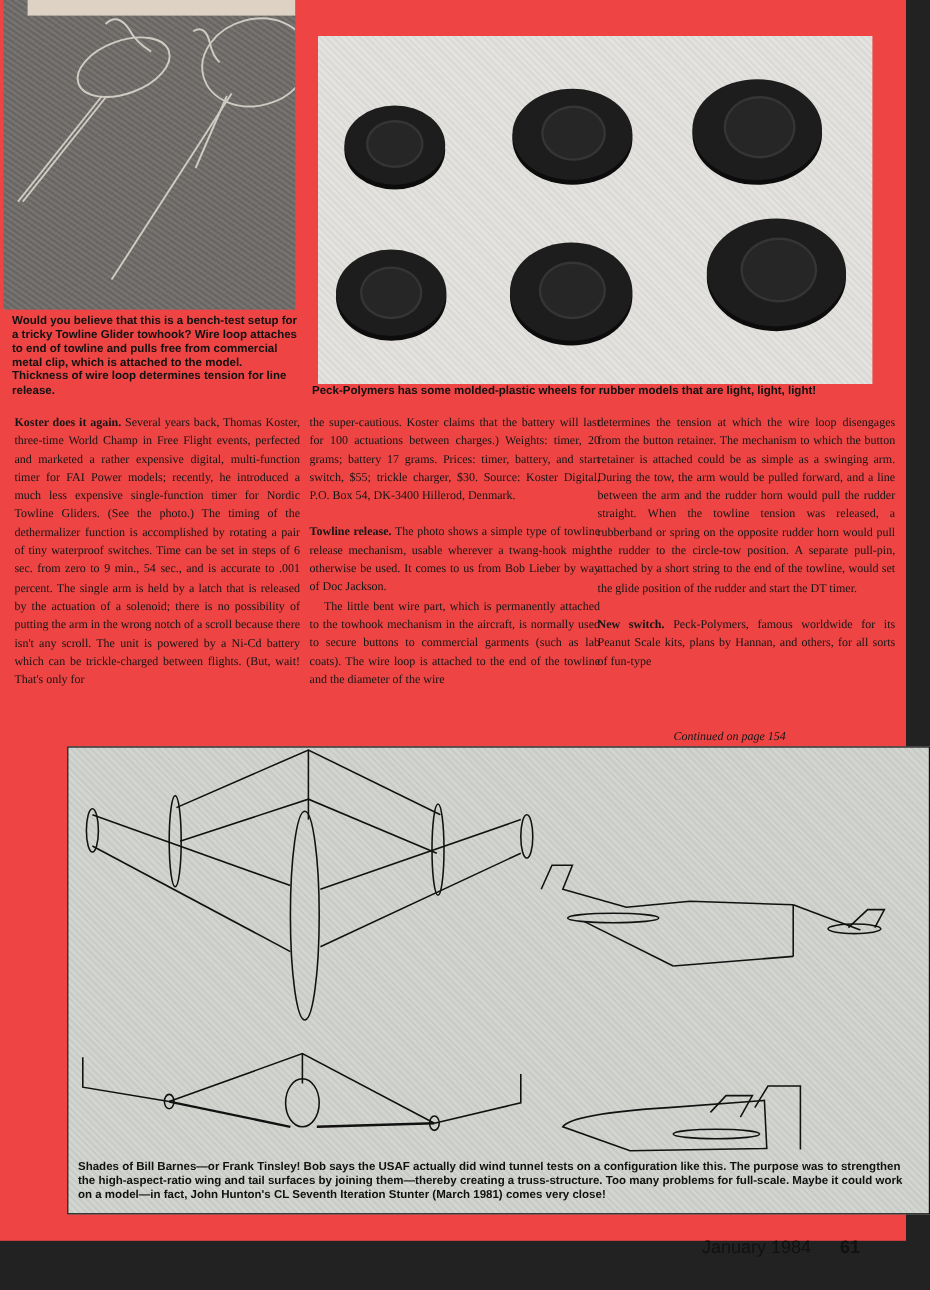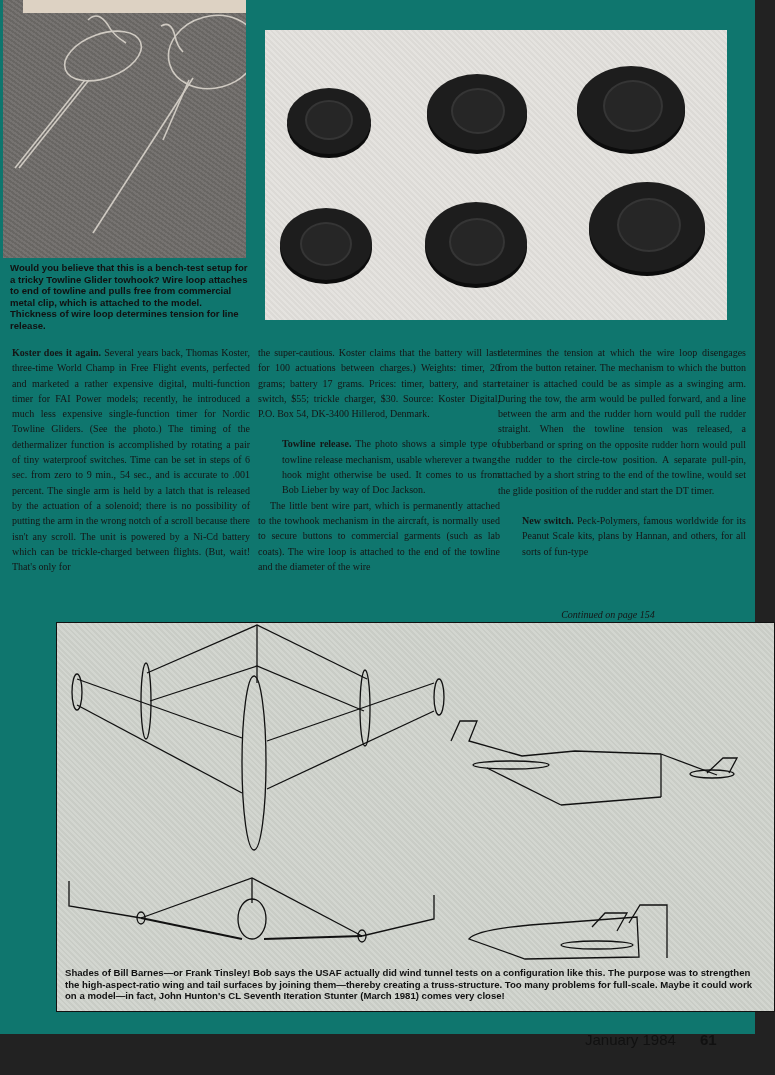--- a/index.html
+++ b/index.html
@@ -1,34 +1,34 @@
 <!DOCTYPE html>
 <html><head>
 <meta charset="utf-8">
 <style>
   html, body { margin:0; padding:0; }
   body { width:775px; height:1075px; background:#222; position:relative; overflow:hidden; font-family:"Liberation Serif", serif; }
-  .page { position:absolute; left:0; top:0; width:755px; height:1034px; background:#0f766e; }
+  .page { position:absolute; left:0; top:0; width:755px; height:1034px; background:#ef4444; }
   .photo-left { position:absolute; left:3px; top:0; width:243px; height:258px; background:#6f6c69; overflow:hidden;
      background-image: repeating-linear-gradient(35deg, rgba(255,255,255,0.05) 0 2px, rgba(0,0,0,0.06) 2px 4px); }
   .photo-left .paper { position:absolute; left:20px; top:0; width:225px; height:13px; background:#ddd2c3; }
   .photo-right { position:absolute; left:265px; top:30px; width:462px; height:290px; background:#e3e1dd;
      background-image: repeating-linear-gradient(45deg, rgba(0,0,0,0.03) 0 2px, rgba(255,255,255,0.06) 2px 4px); }
   .wheel { position:absolute; border-radius:50%; background:#1d1d1d; box-shadow: 0 4px 0 #0c0c0c; }
   .wheel .hub { position:absolute; border-radius:50%; border:2px solid #353535; background:#262626; }
   .cap { position:absolute; font-family:"Liberation Sans", sans-serif; font-weight:bold; font-size:9.6px; line-height:11.5px; color:#111; }
   .cap-left { left:10px; top:262px; width:240px; }
   .cap-right { left:260px; top:320px; width:495px; }
   .col { position:absolute; top:345px; font-size:10px; line-height:15.3px; color:#151515; text-align:justify; }
   .c1 { left:12px; width:238px; }
   .c2 { left:258px; width:242px; }
   .c3 { left:498px; width:248px; }
   .col p { margin:0; }
   .col p.indent { text-indent:12px; }
-  .col p.gap { margin-top:15px;margin-left:24px; }
+  .col p.gap { margin-top:15px; }
   .col b { font-weight:bold; }
   .cont { text-align:center; font-style:italic; display:block; padding-right:28px;margin-top:48px; }
   .drawing { position:absolute; left:14px; top:622px; width:717px; height:388px; border:1.5px solid #111; background:#cfd3cc;
      background-image: repeating-linear-gradient(45deg, rgba(255,255,255,0.08) 0 2px, rgba(0,0,0,0.03) 2px 4px); margin-left: 42px; }
   .drawing svg { position:absolute; left:0; top:0; }
   .dcap { position:absolute; left:8px; top:344px; width:700px; font-family:"Liberation Sans", sans-serif; font-weight:bold; font-size:9.6px; line-height:11.5px; color:#111; }
   .footer { position:absolute; left:585px; top:1031px; font-family:"Liberation Sans", sans-serif; font-size:15px; color:#111; }
   .footer .num { font-weight:bold; margin-left:24px; }
 </style>
 </head>
@@ -66,20 +66,21 @@
     <div class="wheel" style="left:15px;top:178px;width:92px;height:72px;">
         <div class="hub" style="left:20px;top:14px;width:48px;height:40px;"></div>
       </div>
     <div class="wheel" style="left:160px;top:172px;width:102px;height:82px;">
         <div class="hub" style="left:24px;top:16px;width:52px;height:44px;"></div>
       </div>
     <div class="wheel" style="left:324px;top:152px;width:116px;height:90px;">
         <div class="hub" style="left:28px;top:16px;width:60px;height:50px;"></div>
       </div>
   </div>
+  <div class="cap cap-right">Peck-Polymers has some molded-plastic wheels for rubber models that are light, light, light!</div>
 
   <div class="col c1">
     <p><b>Koster does it again.</b><span> Several years back, Thomas Koster, three-time World Champ in Free Flight events, perfected and marketed a rather expensive digital, multi-function timer for FAI Power models; recently, he introduced a much less expensive single-function timer for Nordic Towline Gliders. (See the photo.) The timing of the dethermalizer function is accomplished by rotating a pair of tiny waterproof switches. Time can be set in steps of 6 sec. from zero to 9 min., 54 sec., and is accurate to .001 percent. The single arm is held by a latch that is released by the actuation of a solenoid; there is no possibility of putting the arm in the wrong notch of a scroll because there isn't any scroll. The unit is powered by a Ni-Cd battery which can be trickle-charged between flights. (But, wait! That's only for</span></p>
   </div>
 
   <div class="col c2">
     <p>the super-cautious. Koster claims that the battery will last for 100 actuations between charges.) Weights: timer, 20 grams; battery 17 grams. Prices: timer, battery, and start switch, $55; trickle charger, $30. Source: Koster Digital, P.O. Box 54, DK-3400 Hillerod, Denmark.</p>
     <p class="gap"><b>Towline release.</b><span> The photo shows a simple type of towline release mechanism, usable wherever a twang-hook might otherwise be used. It comes to us from Bob Lieber by way of Doc Jackson.</span></p>
     <p class="indent">The little bent wire part, which is permanently attached to the towhook mechanism in the aircraft, is normally used to secure buttons to commercial garments (such as lab coats). The wire loop is attached to the end of the towline and the diameter of the wire</p>
   </div>

